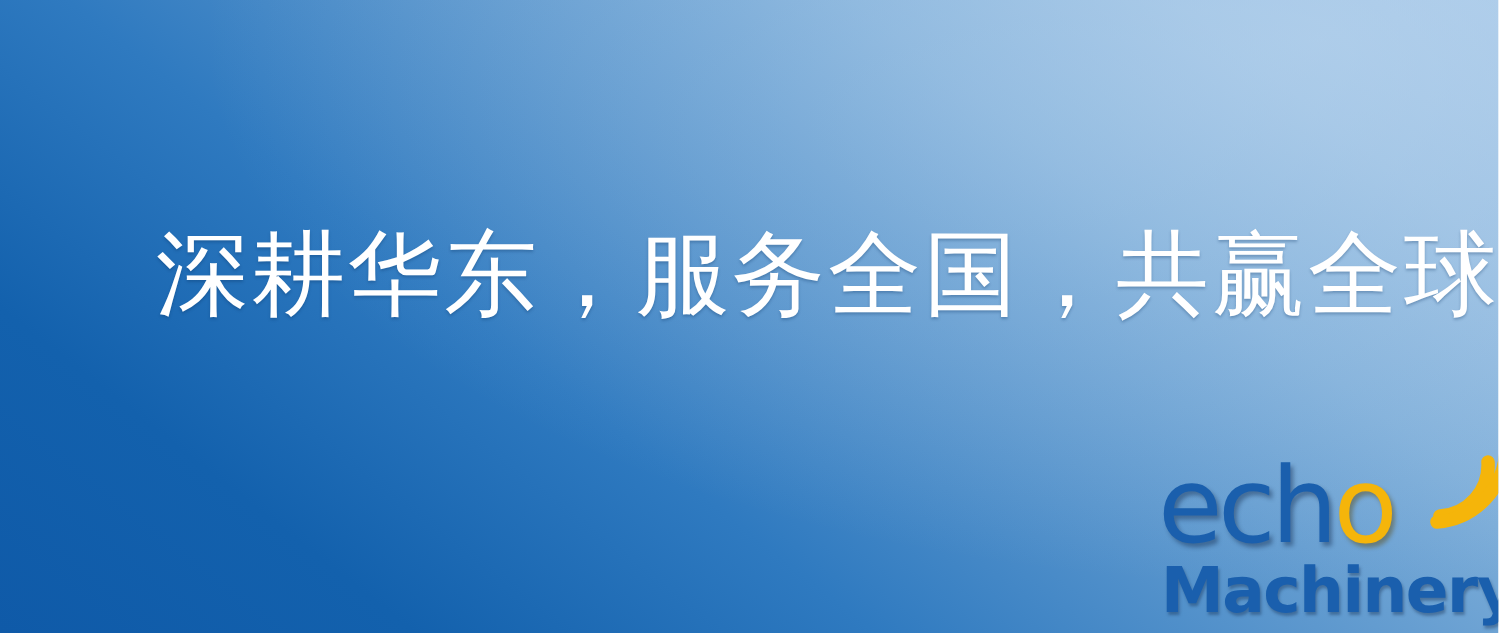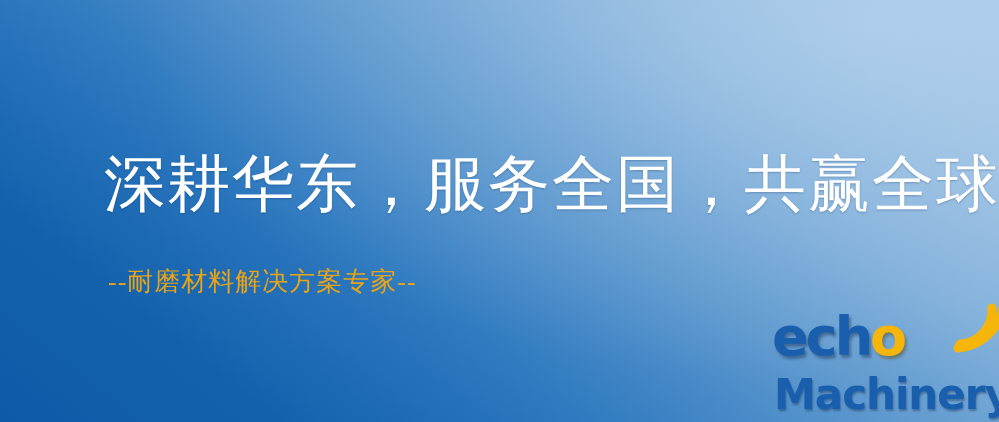--- a/index.html
+++ b/index.html
@@ -82,22 +82,22 @@
     top: 0;
     width: 251px;
     height: 86px;
   }
 
   #logo-echo {
     position: absolute;
     left: 2px;
     top: 2px;
     font-family: "DejaVu Sans", "Liberation Sans", sans-serif;
-    font-weight: bold;
-    font-size: 54px;
+    font-weight: normal;
+    font-size: 70px;
     line-height: 78px;
     letter-spacing: -3px;
     color: #1a5fad;
     text-shadow: 2px 3px 3px rgba(20, 45, 80, 0.45);
   }
 
   #logo-echo .o-yellow {
     color: #f5b50a;
     text-shadow: 2px 3px 3px rgba(90, 70, 10, 0.45);
   }
@@ -130,21 +130,20 @@
     letter-spacing: 0;
   }
 </style>
 </head>
 <body>
 
 <div id="banner">
 
   <div class="layer" id="headline">深耕华东，服务全国，共赢全球</div>
 
-  <div class="layer" id="subtitle">--耐磨材料解决方案专家--</div>
 
   <div class="layer" id="logo">
 
     <div id="logo-wordmark">
 
       <div id="logo-echo"><span>ech</span><span class="o-yellow">o</span></div>
 
       <svg id="logo-arcs" viewBox="0 0 66 60">
         <g fill="none" stroke="#f5b50a" stroke-width="9" stroke-linecap="round">
           <path d="M 8 50 A 34 34 0 0 1 40 14" transform="rotate(180 24 32)"></path>

